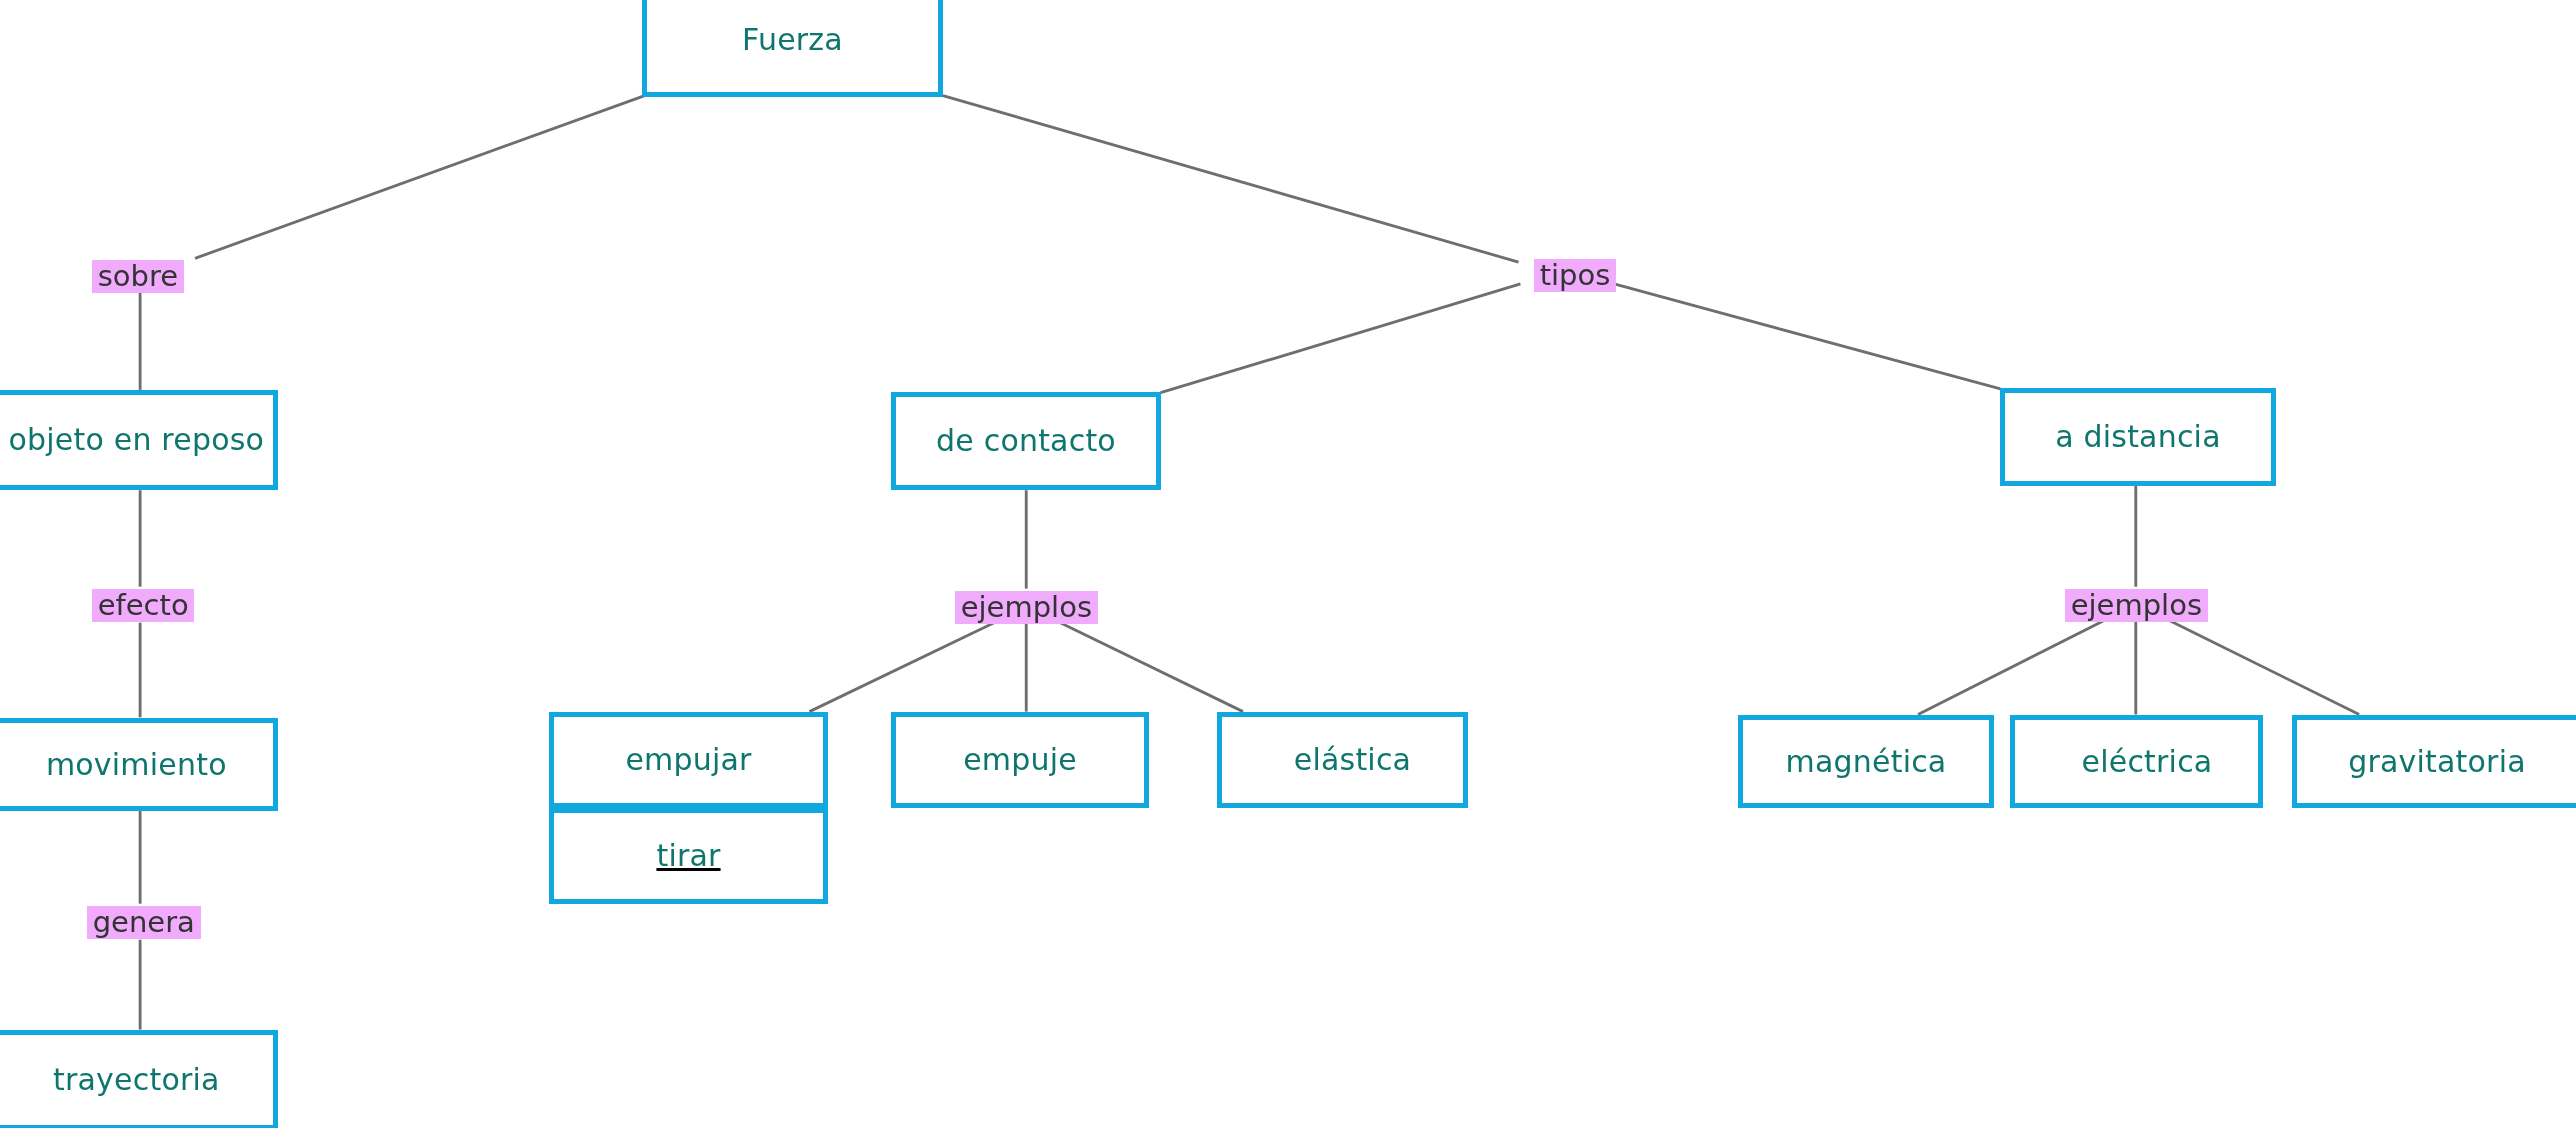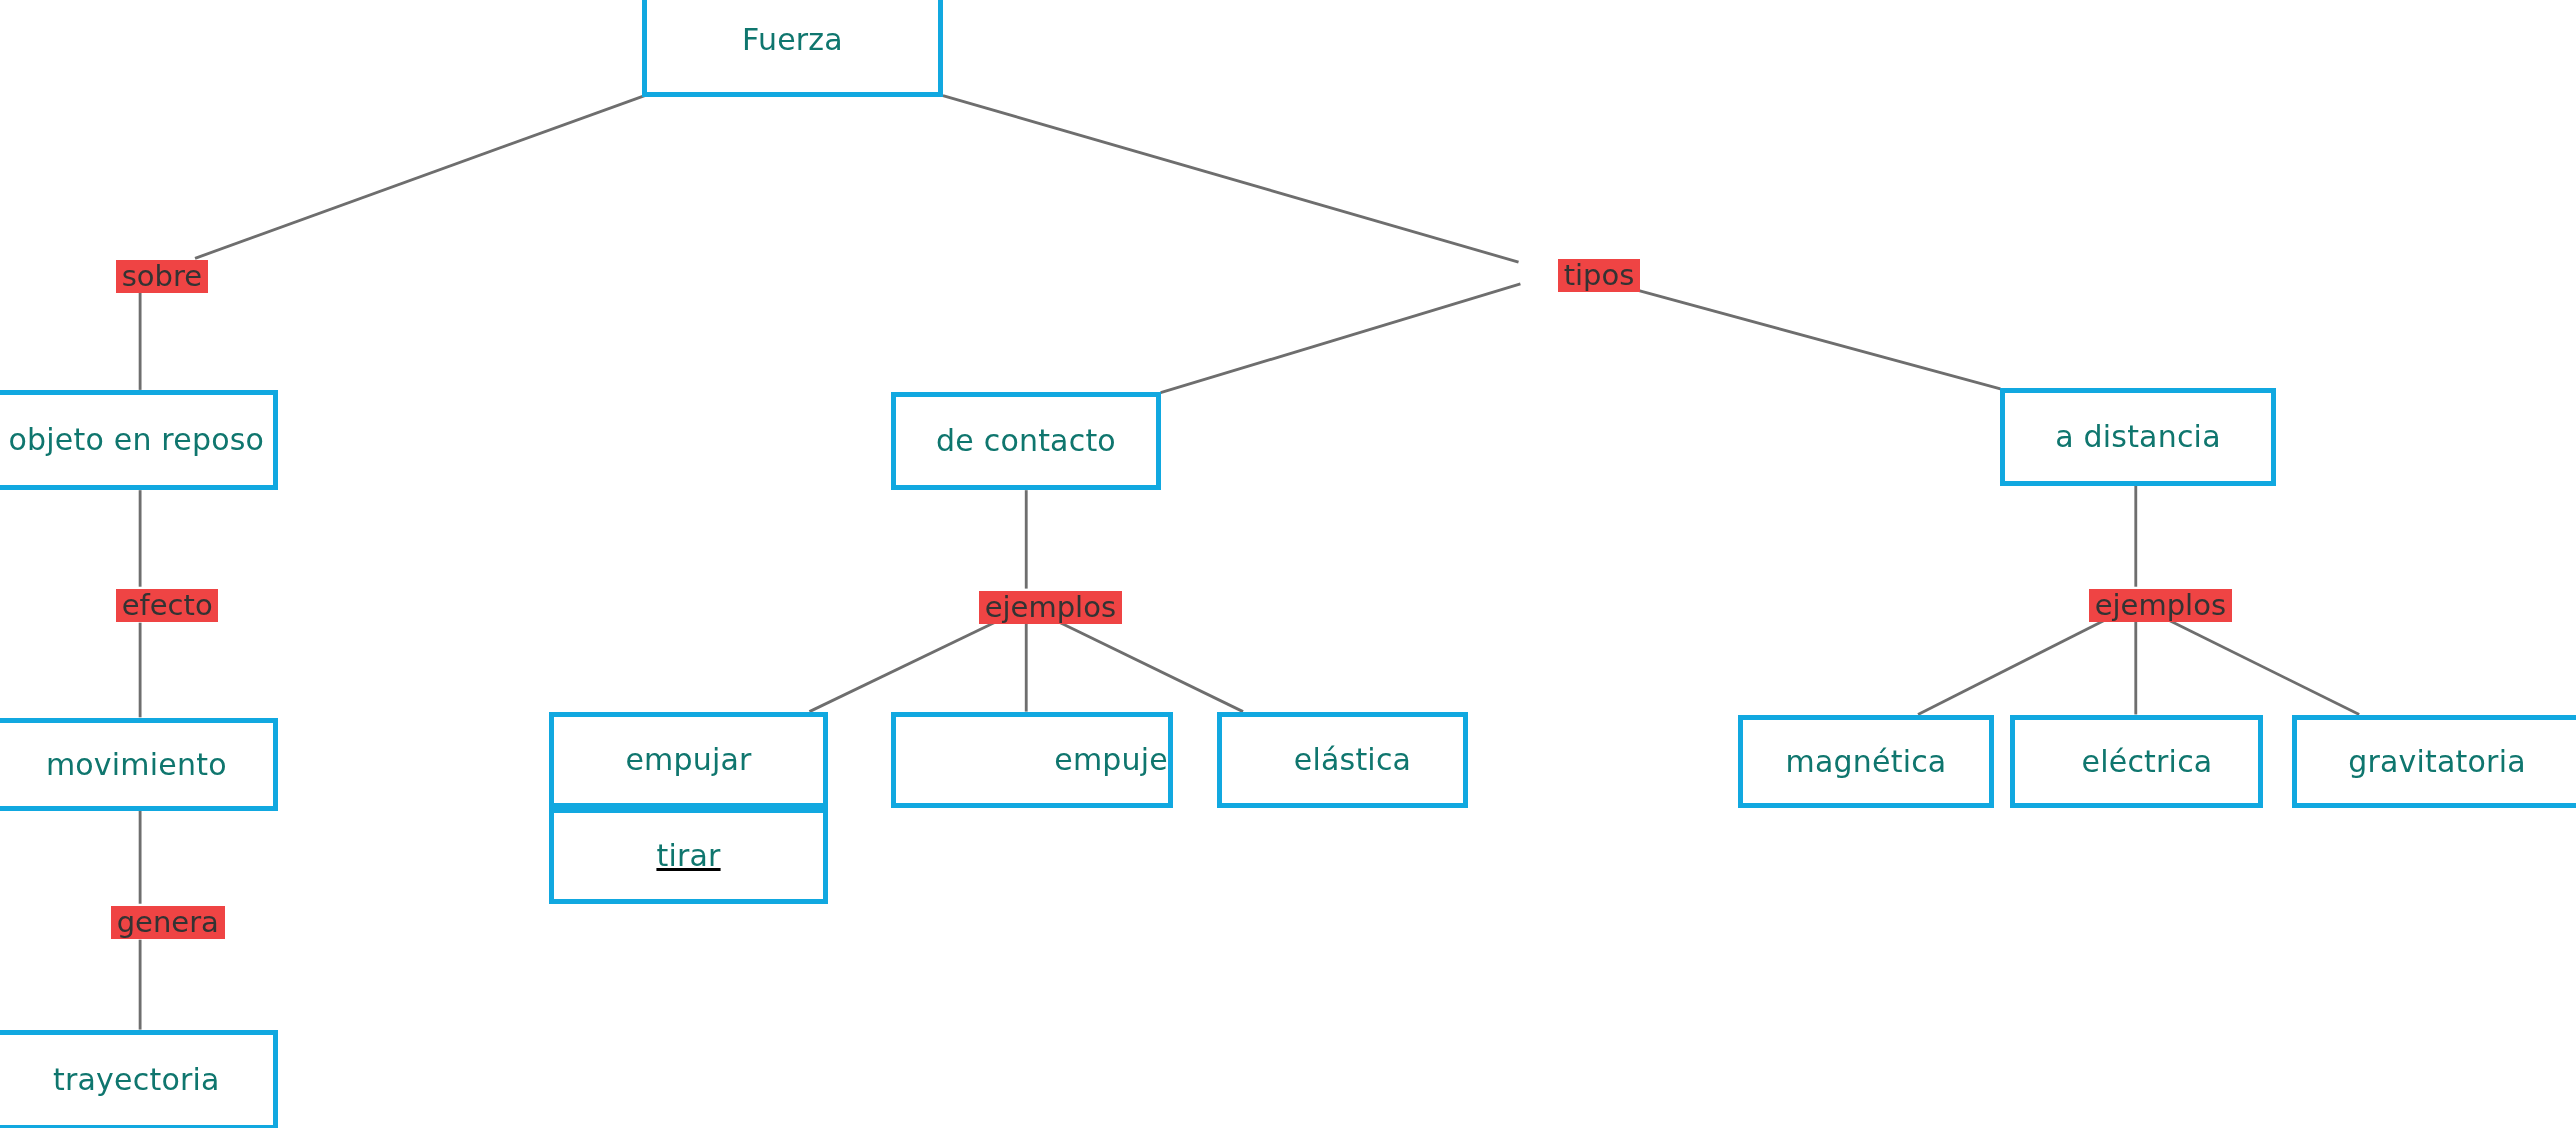--- a/index.html
+++ b/index.html
@@ -37,27 +37,26 @@
   .node .node-label {
     font-size: 30px;
     color: #0f766e;
     line-height: 1;
     white-space: nowrap;
     letter-spacing: 0.2px;
   }
   .edge-label {
     position: absolute;
     z-index: 6;
-    background: #ef4444;
+    background: #f0abfc;
     font-size: 29px;
     color: #333333;
     line-height: 1;
     white-space: nowrap;
     padding: 1.9px 5.7px;
-    margin-left: 24px;
   }
 </style>
 </head>
 <body>
 
 <div id="canvas">
 
   <svg id="edges" viewBox="0 0 2721 1192" preserveAspectRatio="none" xmlns="http://www.w3.org/2000/svg">
     <g stroke="#6e6e6e" stroke-width="3" fill="none" stroke-linecap="butt">
 
@@ -118,21 +117,21 @@
   </div>
 
   <div class="node" style="left:549px; top:712px; width:279px; height:96px;">
     <span class="node-label">empujar</span>
   </div>
 
   <div class="node" style="left:549px; top:808px; width:279px; height:96px;text-decoration:underline;">
     <span class="node-label">tirar</span>
   </div>
 
-  <div class="node" style="left:891px; top:712px; width:282px; height:96px;justify-content:flex-end;">
+  <div class="node" style="left:891px; top:712px; width:258px; height:96px;">
     <span class="node-label">empuje</span>
   </div>
 
   <div class="node" style="left:1217px; top:712px; width:251px; height:96px;padding-left:20px;">
     <span class="node-label">elástica</span>
   </div>
 
   <div class="node" style="left:2000px; top:388px; width:276px; height:98px;">
     <span class="node-label">a distancia</span>
   </div>

